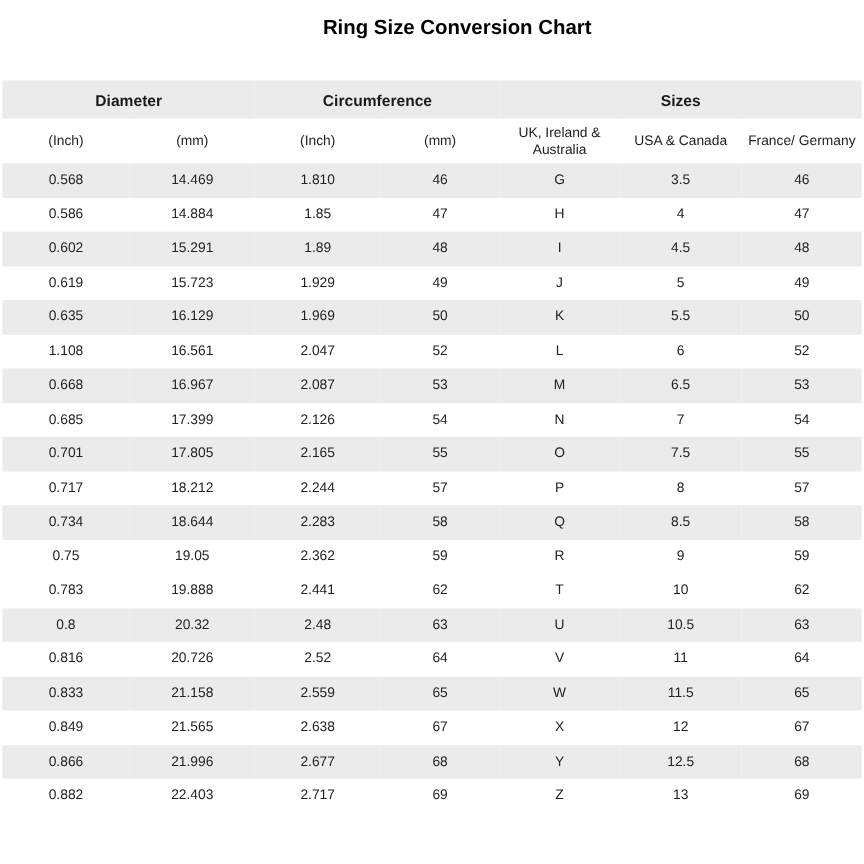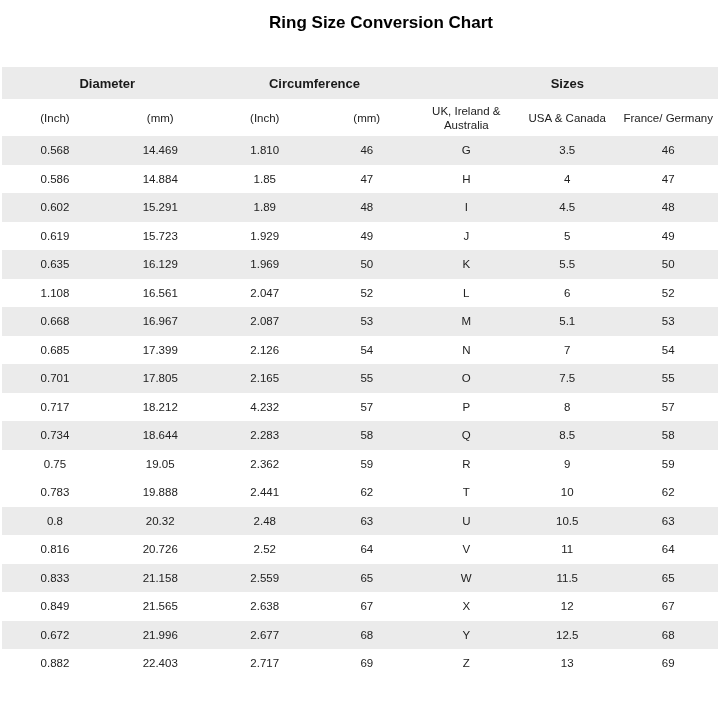--- a/index.html
+++ b/index.html
@@ -148,21 +148,21 @@
           <td>L</td>
           <td>6</td>
           <td>52</td>
         </tr>
         <tr class="stripe">
           <td>0.668</td>
           <td>16.967</td>
           <td>2.087</td>
           <td>53</td>
           <td>M</td>
-          <td>5.1</td>
+          <td>6.5</td>
           <td>53</td>
         </tr>
         <tr>
           <td>0.685</td>
           <td>17.399</td>
           <td>2.126</td>
           <td>54</td>
           <td>N</td>
           <td>7</td>
           <td>54</td>
@@ -172,21 +172,21 @@
           <td>17.805</td>
           <td>2.165</td>
           <td>55</td>
           <td>O</td>
           <td>7.5</td>
           <td>55</td>
         </tr>
         <tr>
           <td>0.717</td>
           <td>18.212</td>
-          <td>4.232</td>
+          <td>2.244</td>
           <td>57</td>
           <td>P</td>
           <td>8</td>
           <td>57</td>
         </tr>
         <tr class="stripe">
           <td>0.734</td>
           <td>18.644</td>
           <td>2.283</td>
           <td>58</td>
@@ -242,21 +242,21 @@
         <tr>
           <td>0.849</td>
           <td>21.565</td>
           <td>2.638</td>
           <td>67</td>
           <td>X</td>
           <td>12</td>
           <td>67</td>
         </tr>
         <tr class="stripe">
-          <td>0.672</td>
+          <td>0.866</td>
           <td>21.996</td>
           <td>2.677</td>
           <td>68</td>
           <td>Y</td>
           <td>12.5</td>
           <td>68</td>
         </tr>
         <tr>
           <td>0.882</td>
           <td>22.403</td>

